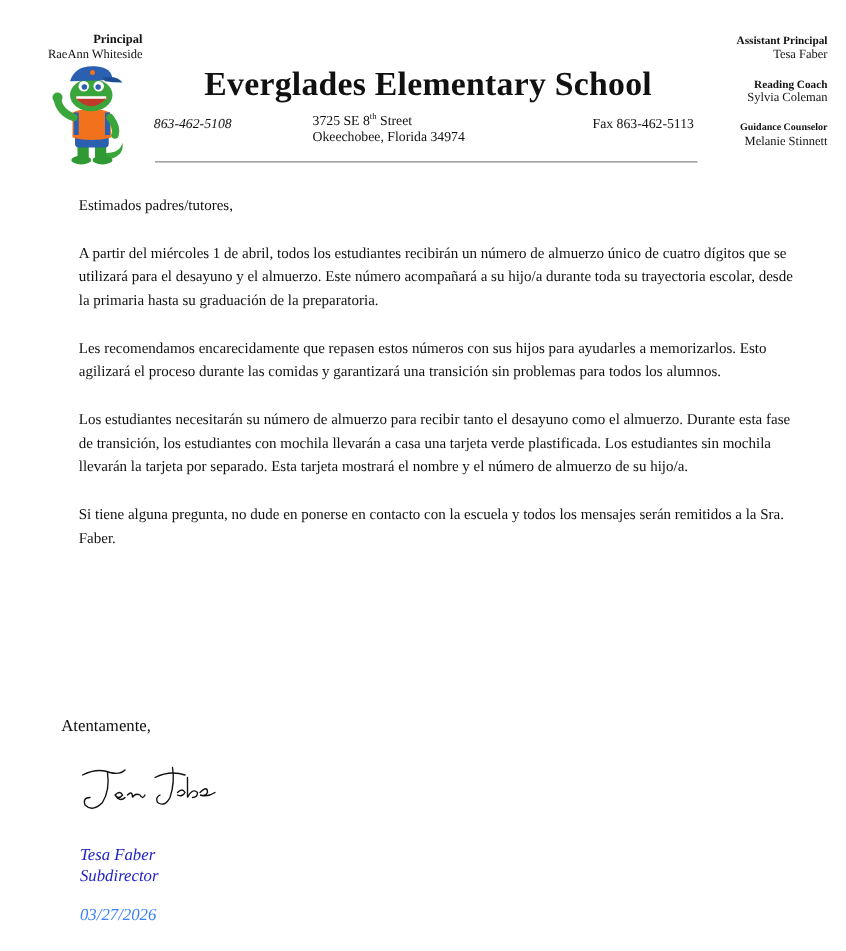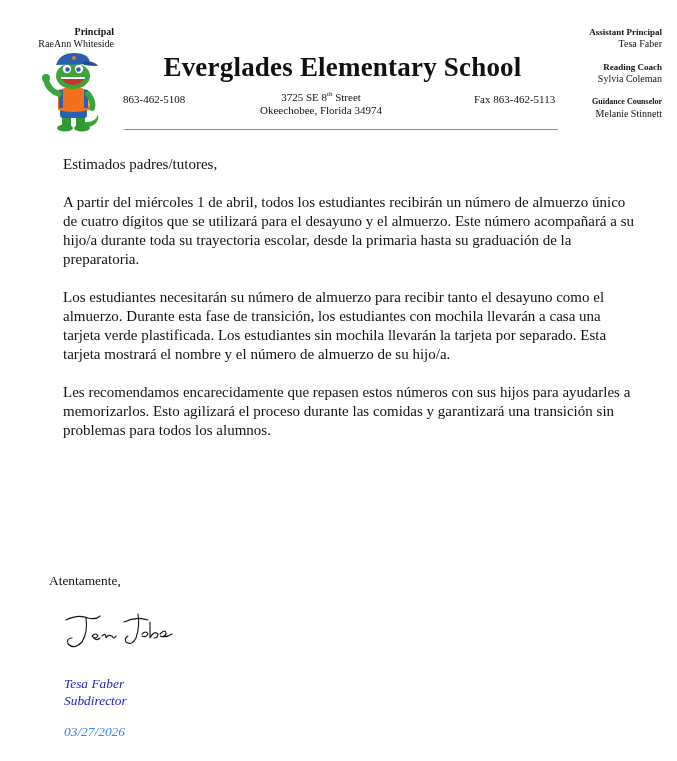--- a/index.html
+++ b/index.html
@@ -7,21 +7,21 @@
          font-family:"Liberation Serif", "DejaVu Serif", serif; color:#111; }
   .abs { position:absolute; }
   .staff { text-align:right; font-size:10px; line-height:12px; color:#111; }
   .staff .role { font-weight:bold; }
   .staff-right .role { font-size:9px; }
   .staff-right .role.small { font-size:8px; }
   .title { left:160px; top:52px; width:365px; text-align:center;
            font-size:27px; font-weight:bold; letter-spacing:0.2px; }
   .contact { font-size:11px; line-height:13px; }
   .rule { left:124px; top:129px; width:434px; height:0; border-top:1px solid #888; }
-  .body-text { left:63px; top:155px; width:575px; font-size:15px; line-height:19px; }
+  .body-text { left:63px; top:155px; width:575px; font-size:12px; line-height:19px; }
   .body-text p { margin:0 0 19px 0; }
   .closing { left:49px; top:573px; font-size:13.4px; }
   .sig { left:62px; top:612px; }
   .signoff { left:64px; top:675px; font-size:13.4px; line-height:17px;
              font-style:italic; color:#2222c8; }
   .date { left:64px; top:724px; font-size:13.4px; font-style:italic; color:#3b82f6; }
   sup { font-size:7px; line-height:0; }
 </style>
 </head>
 <body>
@@ -64,22 +64,22 @@
     <circle cx="38.5" cy="17.5" r="2.2" fill="#2b5fb0"></circle>
 
     <path d="M16 13 Q20 0 36 1 Q50 2 50 12 Z" fill="#2b5fb0"></path>
     <path d="M42 10 Q54 8 58 14 Q50 14 44 13 Z" fill="#1f4d91"></path>
     <circle cx="34" cy="6" r="2" fill="#f2711c"></circle>
   </svg>
 </div>
 
 <div class="abs title">Everglades Elementary School</div>
 
-<div class="abs contact" style="left:123px; top:93px;">863-462-5108</div>
-<div class="abs contact" style="left:250px; top:91px; width:142px; text-align:center;">
+<div class="abs contact" style="left:123px; top:93px;font-style:italic;">863-462-5108</div>
+<div class="abs contact" style="left:250px; top:91px; width:142px; text-align:left;">
   <div><span>3725 SE 8</span><sup>th</sup><span> Street</span></div>
   <div>Okeechobee, Florida 34974</div>
 </div>
 <div class="abs contact" style="left:474px; top:93px;">Fax 863-462-5113</div>
 
 <div class="abs rule"></div>
 
 <div class="abs staff staff-right" style="left:566px; top:26px; width:96px;">
   <div class="role">Assistant Principal</div>
   <div>Tesa Faber</div>
@@ -89,22 +89,23 @@
   <div>Sylvia Coleman</div>
 </div>
 <div class="abs staff staff-right" style="left:566px; top:96px; width:96px;">
   <div class="role small">Guidance Counselor</div>
   <div>Melanie Stinnett</div>
 </div>
 
 <div class="abs body-text">
   <p>Estimados padres/tutores,</p>
   <p>A partir del miércoles 1 de abril, todos los estudiantes recibirán un número de almuerzo único de cuatro dígitos que se utilizará para el desayuno y el almuerzo. Este número acompañará a su hijo/a durante toda su trayectoria escolar, desde la primaria hasta su graduación de la preparatoria.</p>
+  <p>Les recomendamos encarecidamente que repasen estos números con sus hijos para ayudarles a memorizarlos. Esto agilizará el proceso durante las comidas y garantizará una transición sin problemas para todos los alumnos.</p>
   <p>Los estudiantes necesitarán su número de almuerzo para recibir tanto el desayuno como el almuerzo. Durante esta fase de transición, los estudiantes con mochila llevarán a casa una tarjeta verde plastificada. Los estudiantes sin mochila llevarán la tarjeta por separado. Esta tarjeta mostrará el nombre y el número de almuerzo de su hijo/a.</p>
-  <p>Les recomendamos encarecidamente que repasen estos números con sus hijos para ayudarles a memorizarlos. Esto agilizará el proceso durante las comidas y garantizará una transición sin problemas para todos los alumnos.</p>
+  <p>Si tiene alguna pregunta, no dude en ponerse en contacto con la escuela y todos los mensajes serán remitidos a la Sra. Faber.</p>
 </div>
 
 <div class="abs closing">Atentamente,</div>
 
 <div class="abs sig">
   <svg width="115" height="40" viewBox="0 0 115 40" fill="none" stroke="#111" stroke-width="1.1" stroke-linecap="round">
     <path d="M4 8 Q16 2 26 6 Q34 8 38 4"></path>
     <path d="M24 6 Q26 20 20 30 Q12 38 6 32 Q4 26 10 26"></path>
     <path d="M30 24 Q34 20 36 24 Q33 28 30 24 Q34 30 38 26"></path>
     <path d="M40 24 Q44 20 44 26 Q46 22 50 24 Q52 28 54 24"></path>

